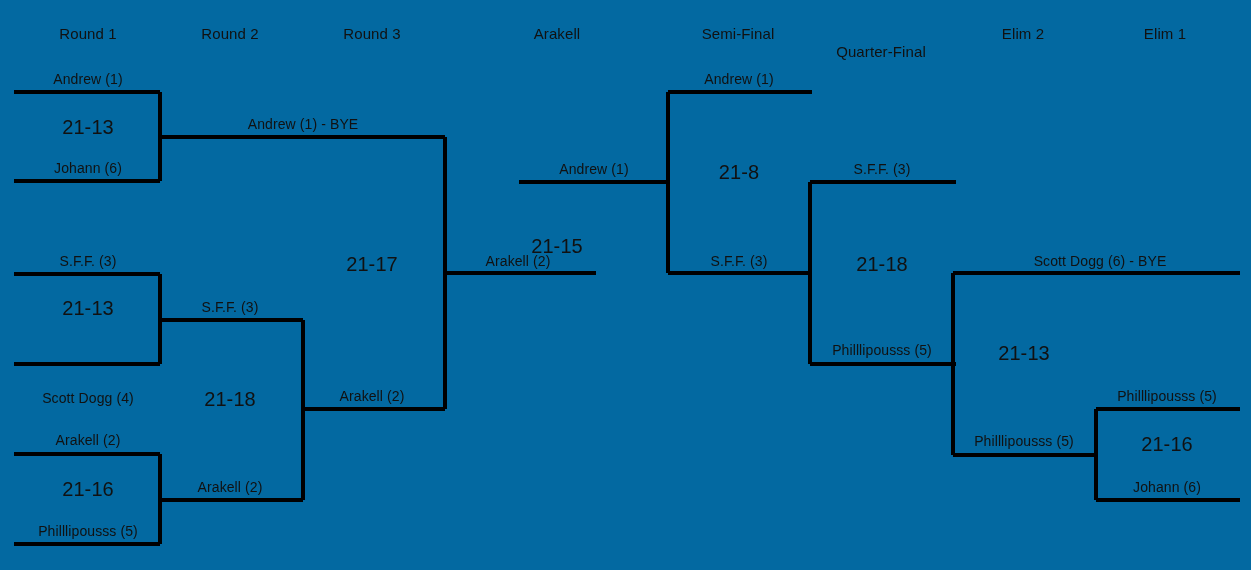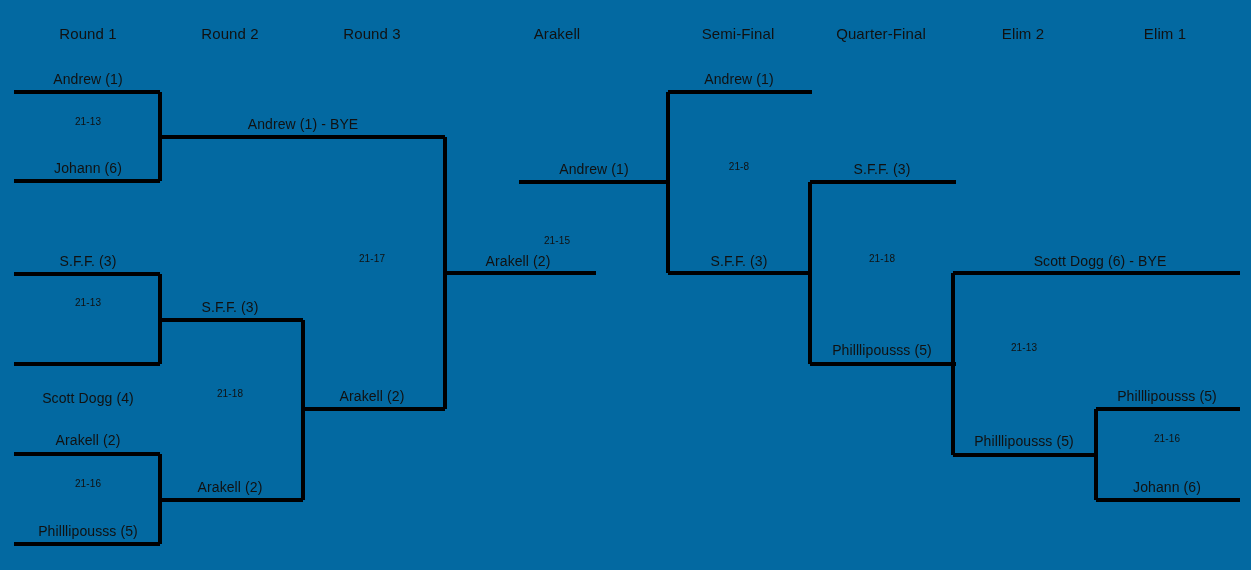--- a/index.html
+++ b/index.html
@@ -36,21 +36,21 @@
   .slot {
     position: absolute;
     font-size: 14px;
     color: #111111;
     white-space: nowrap;
     transform: translateX(-50%);
     letter-spacing: 0.1px;
   }
   .score {
     position: absolute;
-    font-size: 10px;
+    font-size: 20px;
     color: #111111;
     white-space: nowrap;
     transform: translateX(-50%);
     letter-spacing: 0.1px;
   }
 </style>
 </head>
 <body>
 
 <div id="bracket-root" style="width: 1251px; height: 570px; background: #0369a1;">
@@ -87,21 +87,21 @@
       <line x1="1096" y1="409" x2="1096" y2="500" stroke="#000000" stroke-width="4" stroke-linecap="butt"></line>
       <line x1="1096" y1="500" x2="1240" y2="500" stroke="#000000" stroke-width="4" stroke-linecap="butt"></line>
     </svg>
 
   <div id="headers-layer">
       <div class="col-header" style="left: 88px; top: 25px; color: rgb(17, 17, 17);">Round 1</div>
       <div class="col-header" style="left: 230px; top: 25px; color: rgb(17, 17, 17);">Round 2</div>
       <div class="col-header" style="left: 372px; top: 25px; color: rgb(17, 17, 17);">Round 3</div>
       <div class="col-header" style="left: 557px; top: 25px; color: rgb(17, 17, 17);">Arakell</div>
       <div class="col-header" style="left: 738px; top: 25px; color: rgb(17, 17, 17);">Semi-Final</div>
-      <div class="col-header" style="left: 881px; top: 25px; color: rgb(17, 17, 17);">Quarter-Final</div>
+      <div class="col-header" style="left: 881px; top: 43px; color: rgb(17, 17, 17);">Quarter-Final</div>
       <div class="col-header" style="left: 1023px; top: 25px; color: rgb(17, 17, 17);">Elim 2</div>
       <div class="col-header" style="left: 1165px; top: 25px; color: rgb(17, 17, 17);">Elim 1</div>
     </div>
   <div id="slots-layer">
       <div class="slot" style="left: 88px; top: 71px; color: rgb(17, 17, 17);">Andrew (1)</div>
       <div class="score" style="left: 88px; top: 116px; color: rgb(17, 17, 17);">21-13</div>
       <div class="slot" style="left: 88px; top: 160px; color: rgb(17, 17, 17);">Johann (6)</div>
       <div class="slot" style="left: 88px; top: 253px; color: rgb(17, 17, 17);">S.F.F. (3)</div>
       <div class="score" style="left: 88px; top: 297px; color: rgb(17, 17, 17);">21-13</div>
       <div class="slot" style="left: 88px; top: 342px; color: rgb(17, 17, 17); margin-top: 48px;">Scott Dogg (4)</div>

